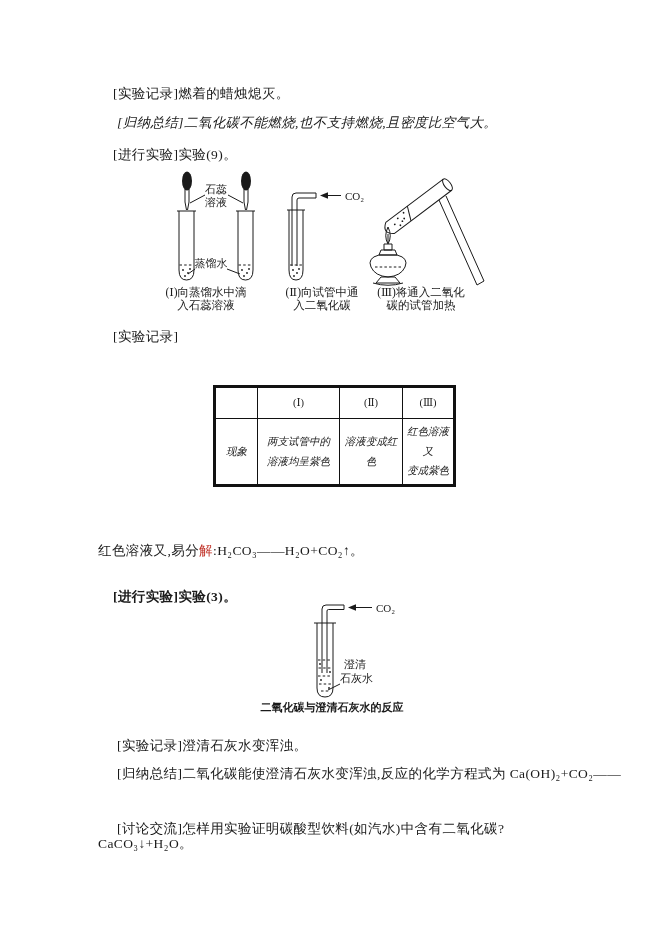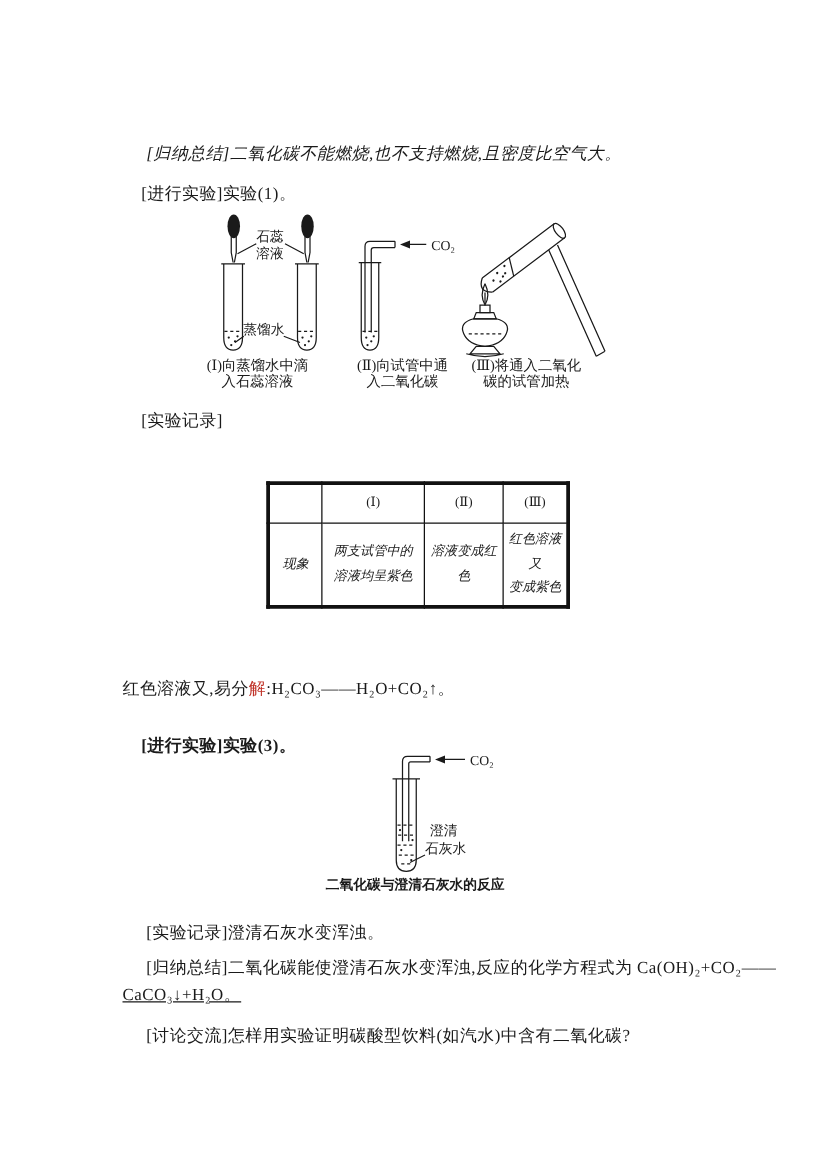--- a/index.html
+++ b/index.html
@@ -21,32 +21,33 @@
   .dash{stroke:#1a1a1a;fill:none;stroke-width:1;stroke-dasharray:2.5,2.2;}
   .figtext{font-family:"Liberation Serif","DejaVu Serif",serif;font-size:11px;fill:#1a1a1a;}
   .figcap{font-family:"Liberation Serif","DejaVu Serif",serif;font-size:11.5px;fill:#1a1a1a;}
   .figcap-b{font-family:"Liberation Serif","DejaVu Serif",serif;font-size:11px;font-weight:bold;fill:#1a1a1a;}
 </style>
 </head>
 <body>
 
 <div class="page">
 
+  <div class="tline" style="left:113px;top:85px;">[实验记录]燃着的蜡烛熄灭。</div>
   <div class="tline" style="left:117px;top:114px;font-style:italic;">[归纳总结]二氧化碳不能燃烧,也不支持燃烧,且密度比空气大。</div>
-  <div class="tline" style="left:113px;top:146px;">[进行实验]实验(1)。</div>
+  <div class="tline" style="left:113px;top:146px;">[进行实验]实验(9)。</div>
   <div class="tline" style="left:113px;top:328px;">[实验记录]</div>
 
   <div class="tline" style="left:98px;top:542px;">
     <span>红色溶液又,易分</span><span class="red">解</span><span>:H₂CO₃——H₂O+CO₂↑。</span>
   </div>
 
   <div class="tline" style="left:113px;top:588px;font-weight:bold;">[进行实验]实验(3)。</div>
   <div class="tline" style="left:117px;top:765px;">[归纳总结]二氧化碳能使澄清石灰水变浑浊,反应的化学方程式为 Ca(OH)₂+CO₂——</div>
   <div class="tline" style="left:117px;top:737px;">[实验记录]澄清石灰水变浑浊。</div>
-  <div class="tline" style="left:98px;top:787px;text-decoration:underline;">CaCO₃↓+H₂O。</div>
+  <div class="tline" style="left:98px;top:835px;">CaCO₃↓+H₂O。</div>
   <div class="tline" style="left:117px;top:820px;">[讨论交流]怎样用实验证明碳酸型饮料(如汽水)中含有二氧化碳?</div>
 
   <div class="fig" style="left:144px;top:170px;">
     <svg width="360" height="144" viewBox="0 0 360 144">
 
       <g>
         <ellipse class="skf" cx="43" cy="11" rx="5" ry="9.5"></ellipse>
         <path class="sk" d="M41,19 L41,32 M45,19 L45,32 M41,32 L42.5,40 M45,32 L43.5,40"></path>
       </g>
       <g>

